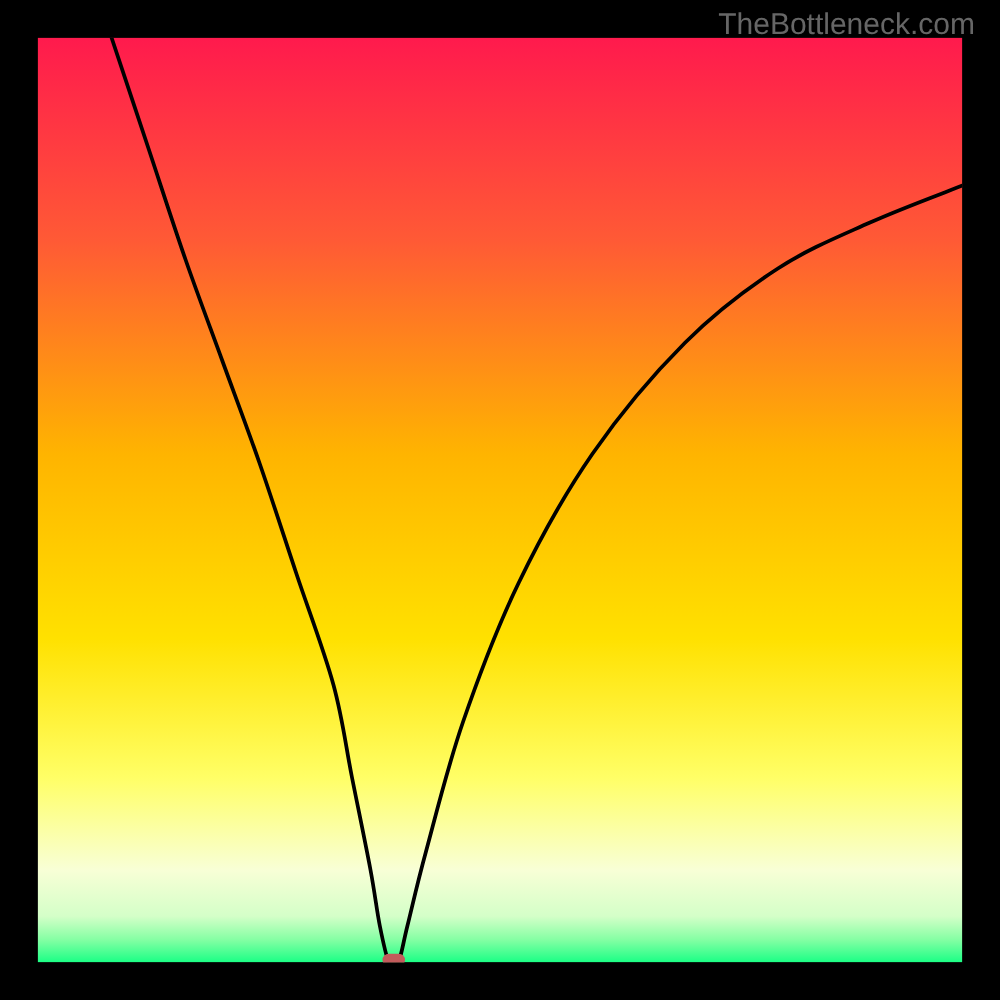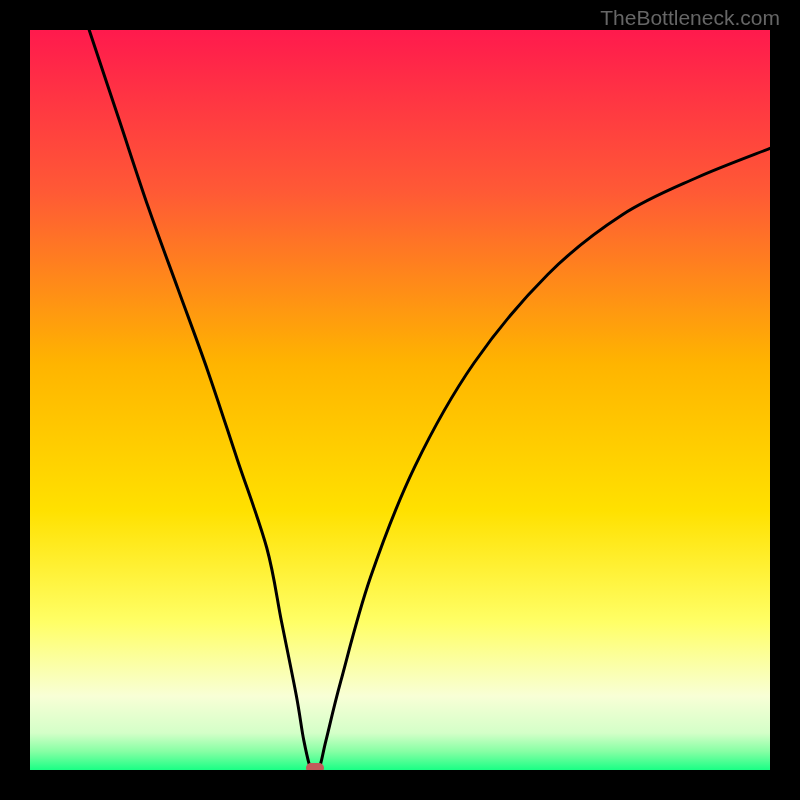--- a/index.html
+++ b/index.html
@@ -25,21 +25,21 @@
     top: 30px;
     width: 740px;
     height: 740px;
     overflow: hidden;
   }
   .watermark {
     position: absolute;
     top: 6px;
     right: 20px;
     color: #666;
-    font-size: 21px;
+    font-size: 24px;
     font-weight: 500;
   }
   svg.curve {
     position: absolute;
     left: 0;
     top: 0;
     width: 740px;
     height: 740px;
   }
   .marker {

